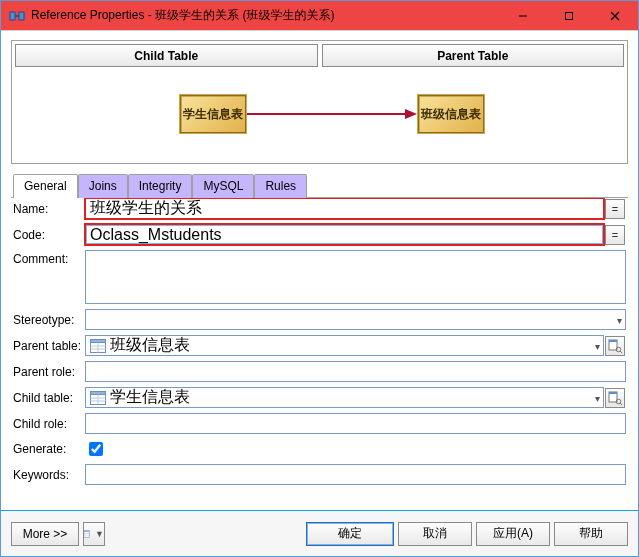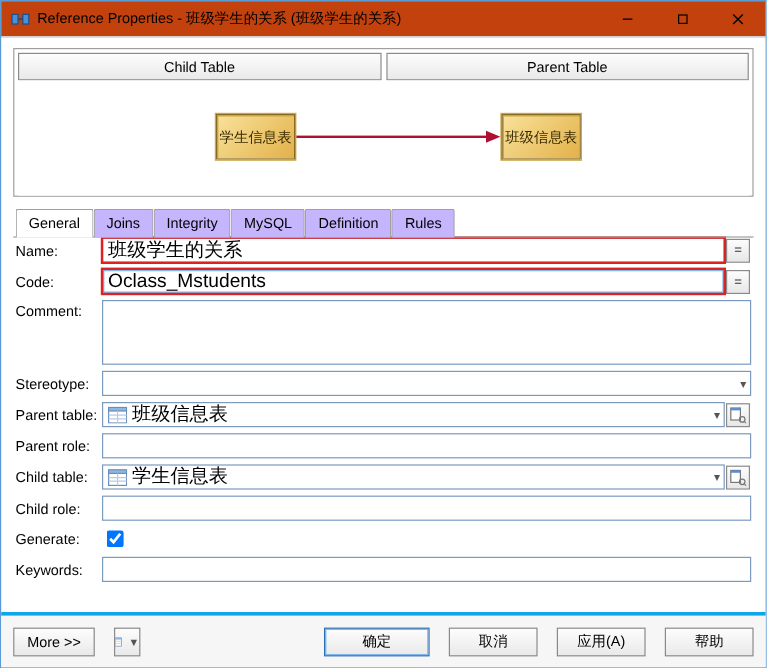--- a/index.html
+++ b/index.html
@@ -7,27 +7,27 @@
   body {
     font-family: "Microsoft YaHei", "Segoe UI", Tahoma, sans-serif;
     font-size: 12px;
     background: #fff;
     color: #000;
     width: 639px;
     height: 557px;
     overflow: hidden;
   }
   .window { width:639px; height:557px; border:1px solid #5a9bd4; display:flex; flex-direction:column; }
-  .titlebar { height:30px; background:#c2410c; display:flex; align-items:center; border-bottom:1px solid #d0d0d0; }
+  .titlebar { height:30px; background:#ef4444; display:flex; align-items:center; border-bottom:1px solid #d0d0d0; }
   .titlebar .icon { width:16px; height:16px; margin:0 6px 0 8px; display:flex; align-items:center; justify-content:center; }
   .titlebar .title { flex:1; font-size:12px; color:#000; }
   .winbtns { display:flex; height:100%; }
   .winbtn { width:46px; display:flex; align-items:center; justify-content:center; color:#333; }
   .client { flex:1; padding:9px 10px 0 10px; display:flex; flex-direction:column; }
-  .diagram-wrap { border:1px solid #a0a0a0; padding:3px 3px 0 3px; background:#fff; }
+  .diagram-wrap { border:1px solid #a0a0a0; padding:3px 3px 0 3px; background:#fff;font-weight:bold; }
   .pair-head { display:flex; gap:4px; }
   .pair-btn { flex:1; height:23px; border:1px solid #8a8a8a; background:linear-gradient(#fdfdfd,#e9e9e9); display:flex; align-items:center; justify-content:center; }
   .diagram { height:96px; position:relative; background:#fff; }
   .tblbox {
     position:absolute; width:66px; height:38px;
     background:linear-gradient(135deg,#f8e29a,#e3b14a);
     border:1px solid #8a6a1e;
     display:flex; align-items:center; justify-content:center;
     font-size:12px; color:#3a2b00;
     box-shadow:1px 1px 0 #c9a74a inset, 0 0 0 1px #c9a74a;
@@ -56,21 +56,21 @@
   .combo-wrap .chev { position:absolute; right:4px; top:50%; transform:translateY(-50%); pointer-events:none; color:#555; font-size:10px;}
   .iconcell { display:flex; align-items:center; justify-content:center; }
   .sqbtn { width:20px; height:20px; border:1px solid #8a8a8a; background:linear-gradient(#fdfdfd,#e7e7e7); display:flex; align-items:center; justify-content:center; font-size:11px; color:#333; }
   .redbox { outline:2px solid #d22; outline-offset:-1px; }
   .chk { width:14px; height:14px; }
 
   .hl-row { display:flex; align-items:center; gap:4px; }
   .table-icon { width:16px; height:14px; display:inline-flex; }
   .table-icon svg { width:16px; height:14px; }
 
-  .footer { height:46px; border-top:3px solid #0ea5e9; margin:8px -10px 0 -10px; padding:0 10px; display:flex; align-items:center; gap:16px; background:#f6f6f6;}
+  .footer { height:46px; border-top:1px solid #0ea5e9; margin:8px -10px 0 -10px; padding:0 10px; display:flex; align-items:center; gap:4px; background:#f6f6f6;}
   .footer .spacer { flex:1; }
   .fbtn { height:24px; border:1px solid #8a8a8a; background:linear-gradient(#fdfdfd,#e9e9e9); display:flex; align-items:center; justify-content:center; padding:0 8px; min-width:74px; font-size:12px;}
   .fbtn.primary { border:1px solid #2a6db3; box-shadow:0 0 0 1px #7fb6ea inset; min-width:88px;}
   .morebtn { min-width:68px; }
   .menuicon { width:22px; min-width:22px; padding:0; }
   .fbtn .chev-sm { font-size:9px; margin-left:3px; color:#555;}
 </style>
 </head>
 <body>
 
@@ -126,21 +126,20 @@
         <div class="arrow-line" style="left:232px; top:46px; width:160px;"></div>
         <div class="arrow-head" style="left:390px; top:42px;"></div>
       </div>
     </div>
 
     <div class="tabstrip">
       <div class="tab active"><span>General</span></div>
       <div class="tab"><span>Joins</span></div>
       <div class="tab"><span>Integrity</span></div>
       <div class="tab"><span>MySQL</span></div>
-      <div class="tab"><span>Definition</span></div>
       <div class="tab"><span>Rules</span></div>
     </div>
 
     <div class="form">
 
       <label>Name:</label>
       <input class="txt redbox" value="班级学生的关系" style="">
       <div class="iconcell">
           <div class="sqbtn">
             <span>=</span>

